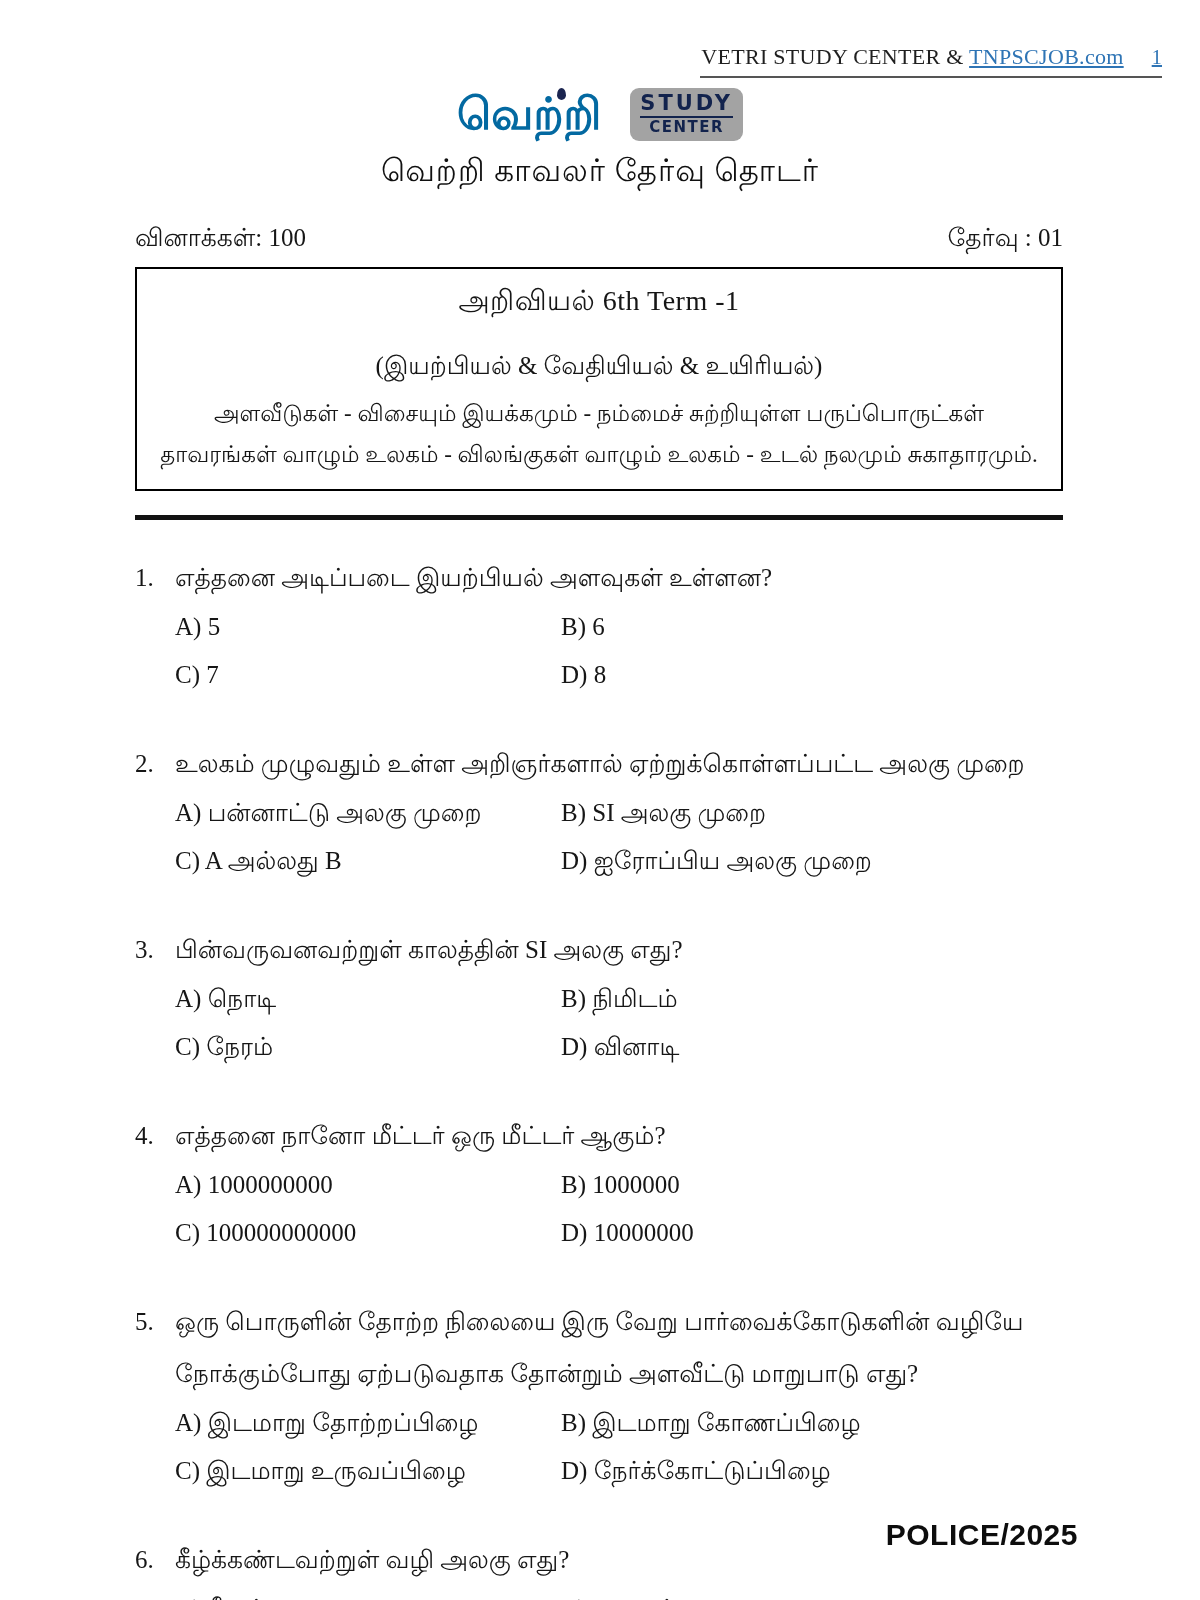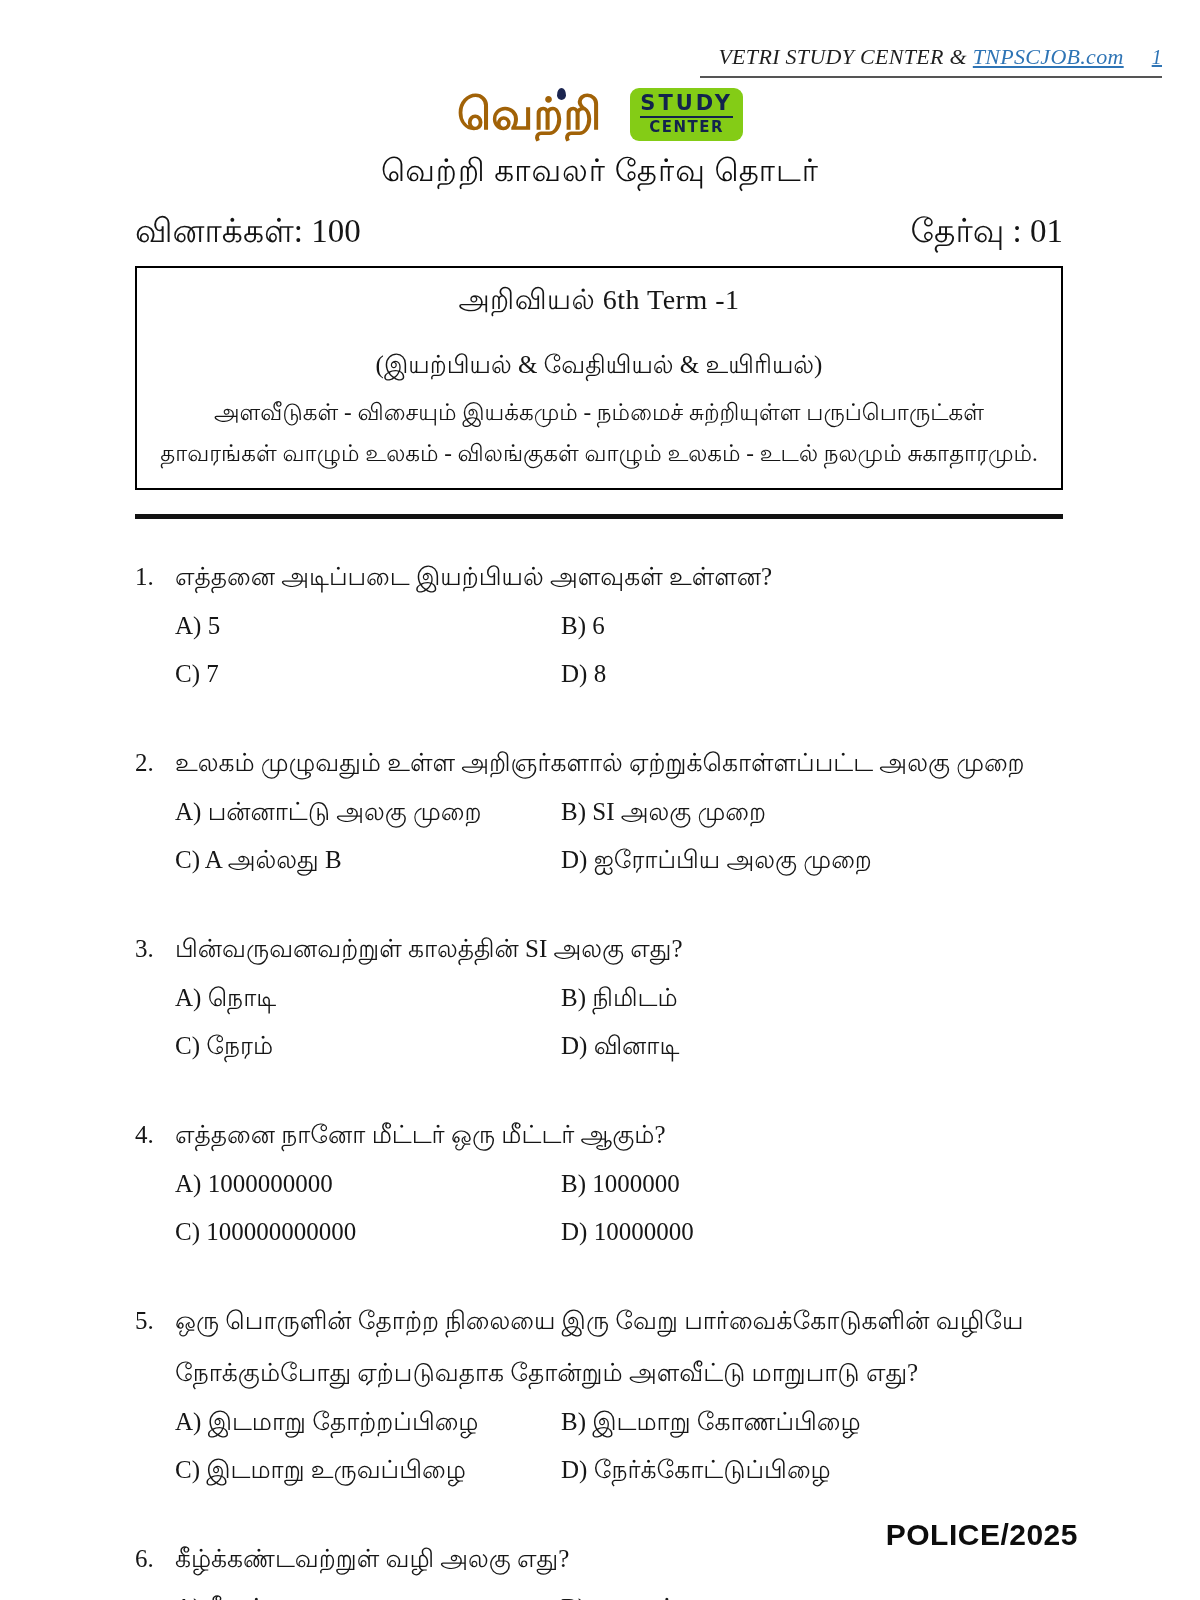--- a/index.html
+++ b/index.html
@@ -15,21 +15,20 @@
     overflow: hidden;
   }
   
   .header {
     padding-top: 44px;
     text-align: right;
     padding-right: 38px;
     font-size: 22px;
     letter-spacing: 0.3px;
     color: #1f1f1f;
-    font-style: italic;
   }
   .header .link {
     color: #2e74b5;
     text-decoration: underline;
     cursor: pointer;
   }
   .header .pagenum {
     display: inline-block;
     margin-left: 28px;
     color: #2e74b5;
@@ -46,34 +45,34 @@
     display: flex;
     justify-content: center;
     align-items: center;
     gap: 10px;
   }
   .logo-tamil {
     position: relative;
     font-family: "DejaVu Sans", "Liberation Sans", sans-serif;
     font-weight: bold;
     font-size: 44px;
-    color: #a16207;
+    color: #0369a1;
     line-height: 1.1;
   }
   .ink-drop {
     position: absolute;
     top: -4px;
     left: 58%;
     width: 9px;
     height: 12px;
     background: #1b2550;
     border-radius: 50% 50% 50% 50% / 60% 60% 40% 40%;
   }
   .logo-badge {
-    background: #84cc16;
+    background: #a3a3a3;
     border-radius: 9px;
     padding: 3px 10px 4px;
     text-align: center;
     font-family: "DejaVu Sans", "Liberation Sans", sans-serif;
     font-weight: bold;
     color: #12234d;
     line-height: 1.15;
   }
   .logo-badge .study {
     font-size: 21px;
@@ -96,22 +95,22 @@
   }
   
   .content {
     margin-left: 135px;
     width: 928px;
   }
   .meta-row {
     display: flex;
     justify-content: space-between;
     align-items: baseline;
-    margin-top: 20px;
-    font-size: 33px;
+    margin-top: 31px;
+    font-size: 25px;
     text-align: right;
   }
   .subject-box {
     margin-top: 12px;
     border: 2px solid #000;
     text-align: center;
     padding: 16px 4px 18px;
   }
   .subject-box .l1 { font-size: 28px; letter-spacing: 0.5px; }
   .subject-box .l2 { font-size: 25px; margin-top: 32px; }

